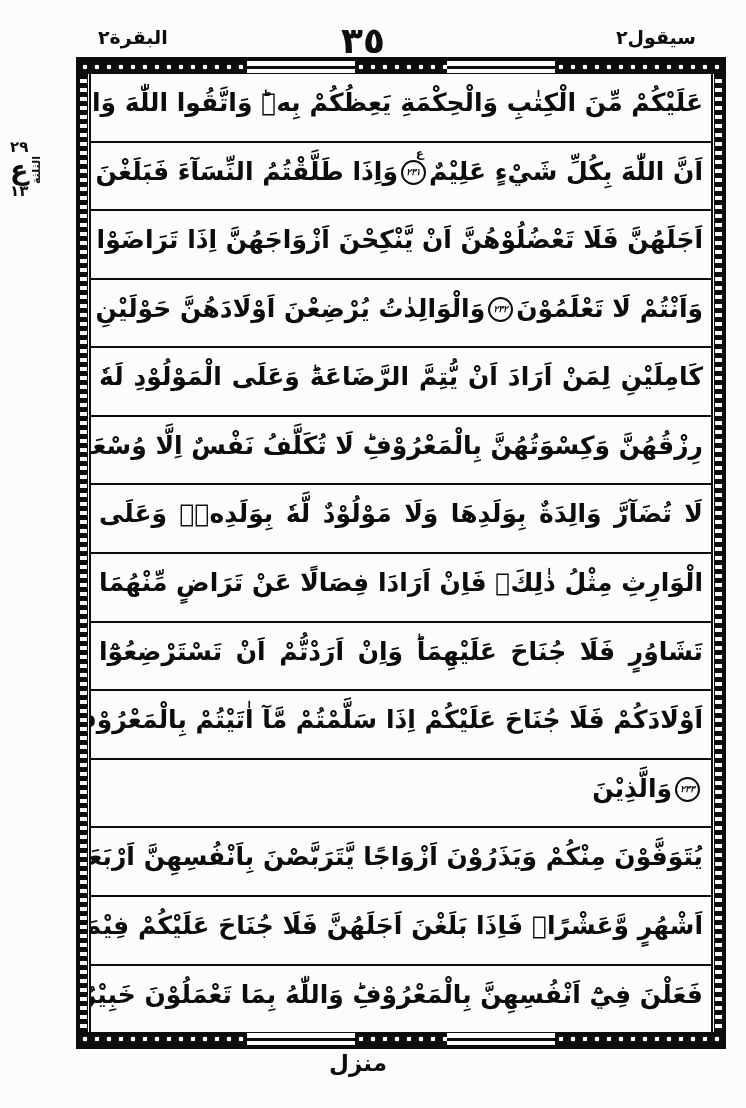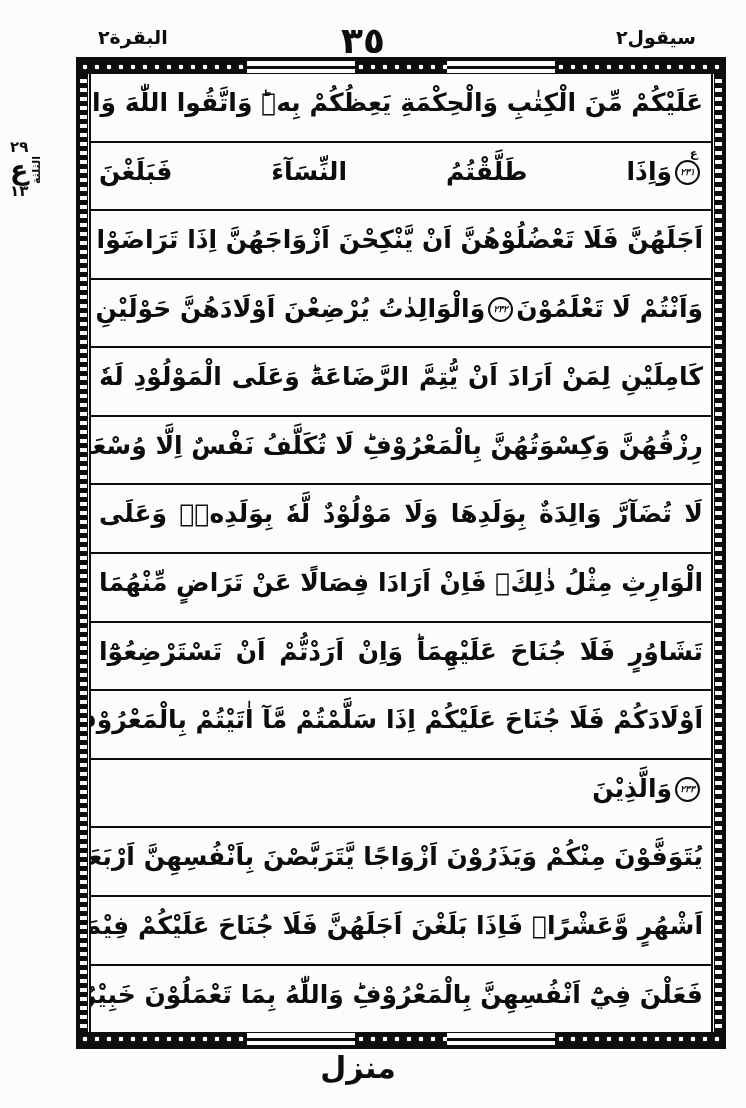--- a/index.html
+++ b/index.html
@@ -117,21 +117,21 @@
     writing-mode:vertical-rl;
     transform:rotate(180deg);
     font-size:11px;letter-spacing:1px;
     margin-left:2px;
   }
 
   
   .footer-catchword{
     position:absolute;top:1050px;left:303px;width:110px;
     text-align:center;
-    direction:rtl;font-weight:bold;font-size:30px;
+    direction:rtl;font-weight:bold;font-size:23px;
   }
 </style>
 </head>
 <body>
 
 <div class="page">
 
   <span class="header-label header-right">سيقول٢</span>
   <div class="header-center">٣٥</div>
   <span class="header-label header-left">البقرة٢</span>
@@ -139,21 +139,21 @@
   <div class="frame">
     <div class="deco-band">
       <span class="orn orn-left"></span>
       <span class="orn orn-center"></span>
       <span class="orn orn-right"></span>
     </div>
     <div class="frame-mid">
       <div class="side-strip"></div>
       <div class="rows" id="rows">
           <div class="text-row"><span class="ayah-text">عَلَيْكُمْ مِّنَ الْكِتٰبِ وَالْحِكْمَةِ يَعِظُكُمْ بِهٖؕ وَاتَّقُوا اللّٰهَ وَاعْلَمُوْٓا</span></div>
-          <div class="text-row"><span class="ayah-medallion">
+          <div class="text-row"><span class="ayah-text">اَنَّ اللّٰهَ بِكُلِّ شَيْءٍ عَلِيْمٌ</span><span class="ayah-medallion">
               <span class="ayah-num">٢٣١</span>
               <span class="ruku-mark">ع</span>
             </span><span class="ayah-text">وَاِذَا طَلَّقْتُمُ النِّسَآءَ فَبَلَغْنَ</span></div>
           <div class="text-row"><span class="ayah-text">اَجَلَهُنَّ فَلَا تَعْضُلُوْهُنَّ اَنْ يَّنْكِحْنَ اَزْوَاجَهُنَّ اِذَا تَرَاضَوْا</span></div>
           <div class="text-row"><span class="ayah-text">وَاَنْتُمْ لَا تَعْلَمُوْنَ</span><span class="ayah-medallion">
               <span class="ayah-num">٢٣٢</span>
             </span><span class="ayah-text">وَالْوَالِدٰتُ يُرْضِعْنَ اَوْلَادَهُنَّ حَوْلَيْنِ</span></div>
           <div class="text-row"><span class="ayah-text">كَامِلَيْنِ لِمَنْ اَرَادَ اَنْ يُّتِمَّ الرَّضَاعَةَؕ وَعَلَى الْمَوْلُوْدِ لَهٗ</span></div>
           <div class="text-row"><span class="ayah-text">رِزْقُهُنَّ وَكِسْوَتُهُنَّ بِالْمَعْرُوْفِؕ لَا تُكَلَّفُ نَفْسٌ اِلَّا وُسْعَهَا</span></div>
           <div class="text-row"><span class="ayah-text">لَا تُضَآرَّ وَالِدَةٌ بِوَلَدِهَا وَلَا مَوْلُوْدٌ لَّهٗ بِوَلَدِهٖۚ وَعَلَى</span></div>

